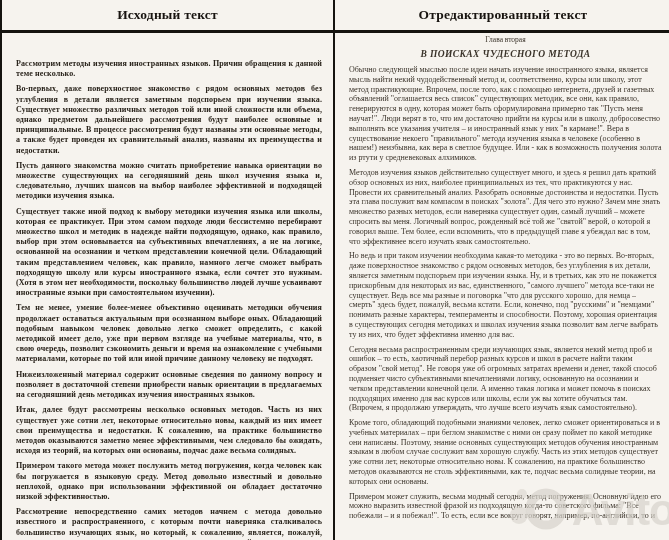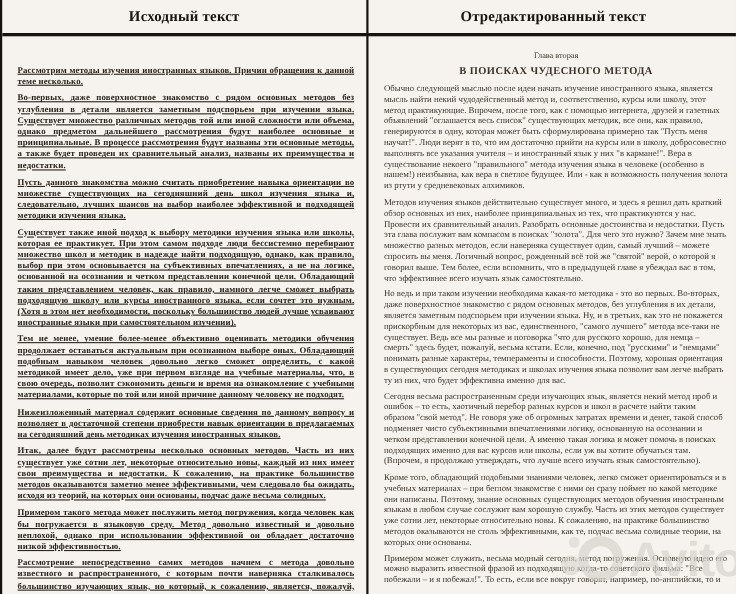--- a/index.html
+++ b/index.html
@@ -14,28 +14,28 @@
     position:absolute;top:7px;height:22px;display:flex;align-items:flex-start;justify-content:center;
     font-size:13.5px;font-weight:bold;letter-spacing:0.2px;color:#181410;
   }
   .col-header.left{left:0;width:331px;}
   .col-header.right{left:333px;width:336px;}
   .left-body{
     position:absolute;left:14px;top:59px;width:306px;
     font-size:8px;line-height:10.2px;font-weight:bold;text-align:justify;
     color:#2a241c;letter-spacing:0.1px;
   }
-  .left-body p{margin:0 0 5px 0;text-decoration:underline;}
+  .left-body p{margin:0 0 5px 0;}
   .right-body{
-    position:absolute;left:347px;top:46px;width:313px;
+    position:absolute;left:347px;top:35px;width:313px;
     font-size:8px;line-height:9.8px;text-align:left;color:#3a332a;
   }
   .right-body p{margin:0 0 5px 0;}
   .chapter-label{text-align:center;font-size:7.5px;line-height:9px;margin:0;}
-  .chapter-title{text-align:center;font-size:9.5px;font-weight:bold;letter-spacing:0.4px;line-height:11px;margin:0 0 8px 0;}
+  .chapter-title{text-align:center;font-size:9.5px;font-weight:bold;letter-spacing:0.4px;line-height:11px;margin:0 0 8px 0;font-style:italic;}
   .b{font-weight:bold;}
   .watermark{
     position:absolute;right:-6px;bottom:2px;display:flex;align-items:center;gap:4px;
     pointer-events:none;opacity:0.85;
   }
   .wm-text{
     font-family:"Liberation Sans", sans-serif;font-weight:bold;font-size:44px;
     color:rgba(214,210,203,0.8);letter-spacing:-1px;
   }
 </style>

